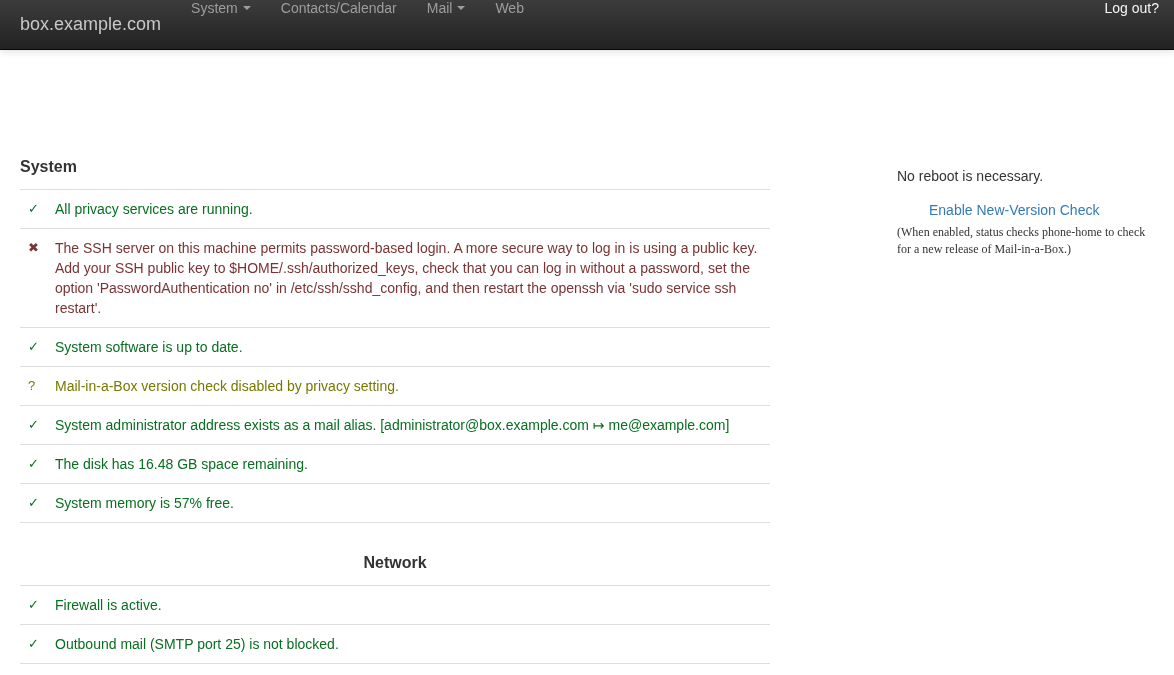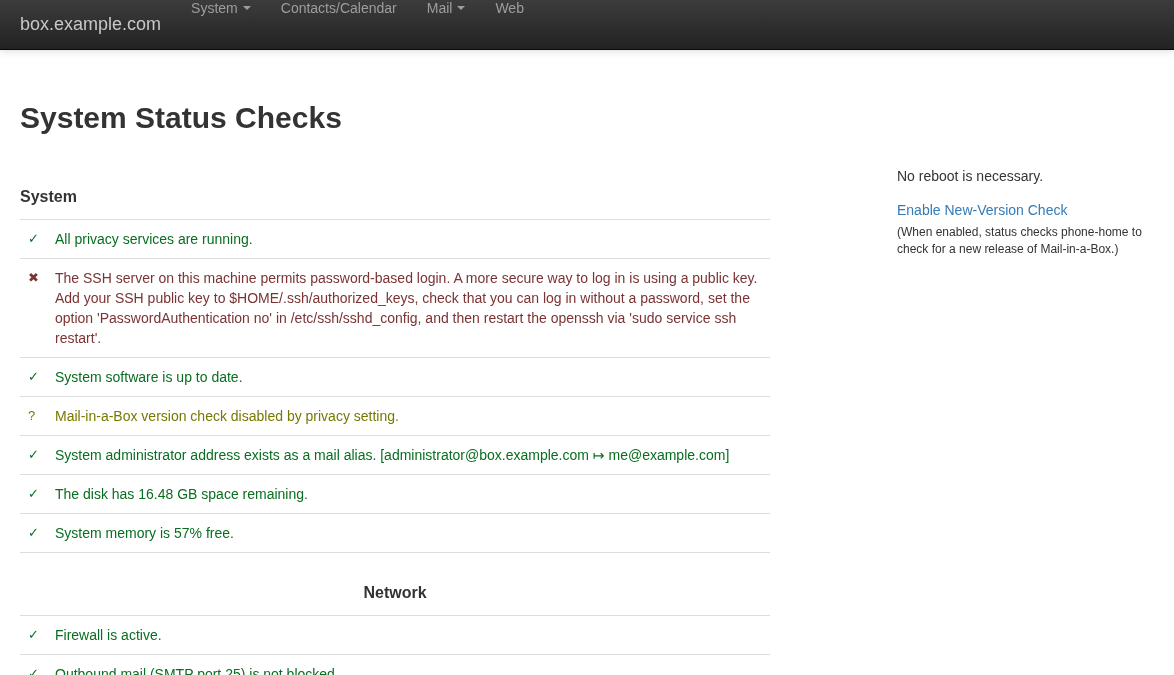--- a/index.html
+++ b/index.html
@@ -75,24 +75,24 @@
   .status-ok td { color: #086e20; }
   .status-error td { color: #7b3333; }
   .status-error td.icon-cell { font-weight: bold; }
   .status-warning td { color: #787800; }
 
   
   .reboot-status { font-size: 14px; line-height: 20px; color: #333; }
   .version-check-link {
     display: inline-block; margin-top: 14px;
     font-size: 14px; line-height: 20px;
-    color: #337ab7; text-decoration: none; cursor: pointer;
+    color: #337ab7; text-decoration: none; cursor: pointer; margin-left: 32px;
   }
   .version-check-note {
-    margin-top: 4px; font-size: 12px; line-height: 17px; color: #333;
+    margin-top: 4px; font-size: 12px; line-height: 17px; color: #333; font-family: Liberation Serif, serif;
   }
 </style>
 </head>
 <body>
 
 <div class="navbar">
   <a class="navbar-brand">box.example.com</a>
   <ul class="navbar-nav">
     <li>
         <a class="nav-link">
@@ -110,26 +110,28 @@
           <span>Mail</span>
           <span class="caret"></span>
         </a>
       </li>
     <li>
         <a class="nav-link">
           <span>Web</span>
         </a>
       </li>
   </ul>
+  <div class="navbar-right">
+    <a class="logout-link">Log out?</a>
+  </div>
 </div>
 
 <div class="page">
   <div class="content-row">
     <div class="main-col">
-      <h1 class="page-title">System Status Checks</h1>
 
       <table class="status-table">
 
         <tbody>
             <tr class="section-row">
           <td colspan="2">
                 <h3>System</h3>
               </td>
         </tr>
         <tr class="check-row status-ok">

